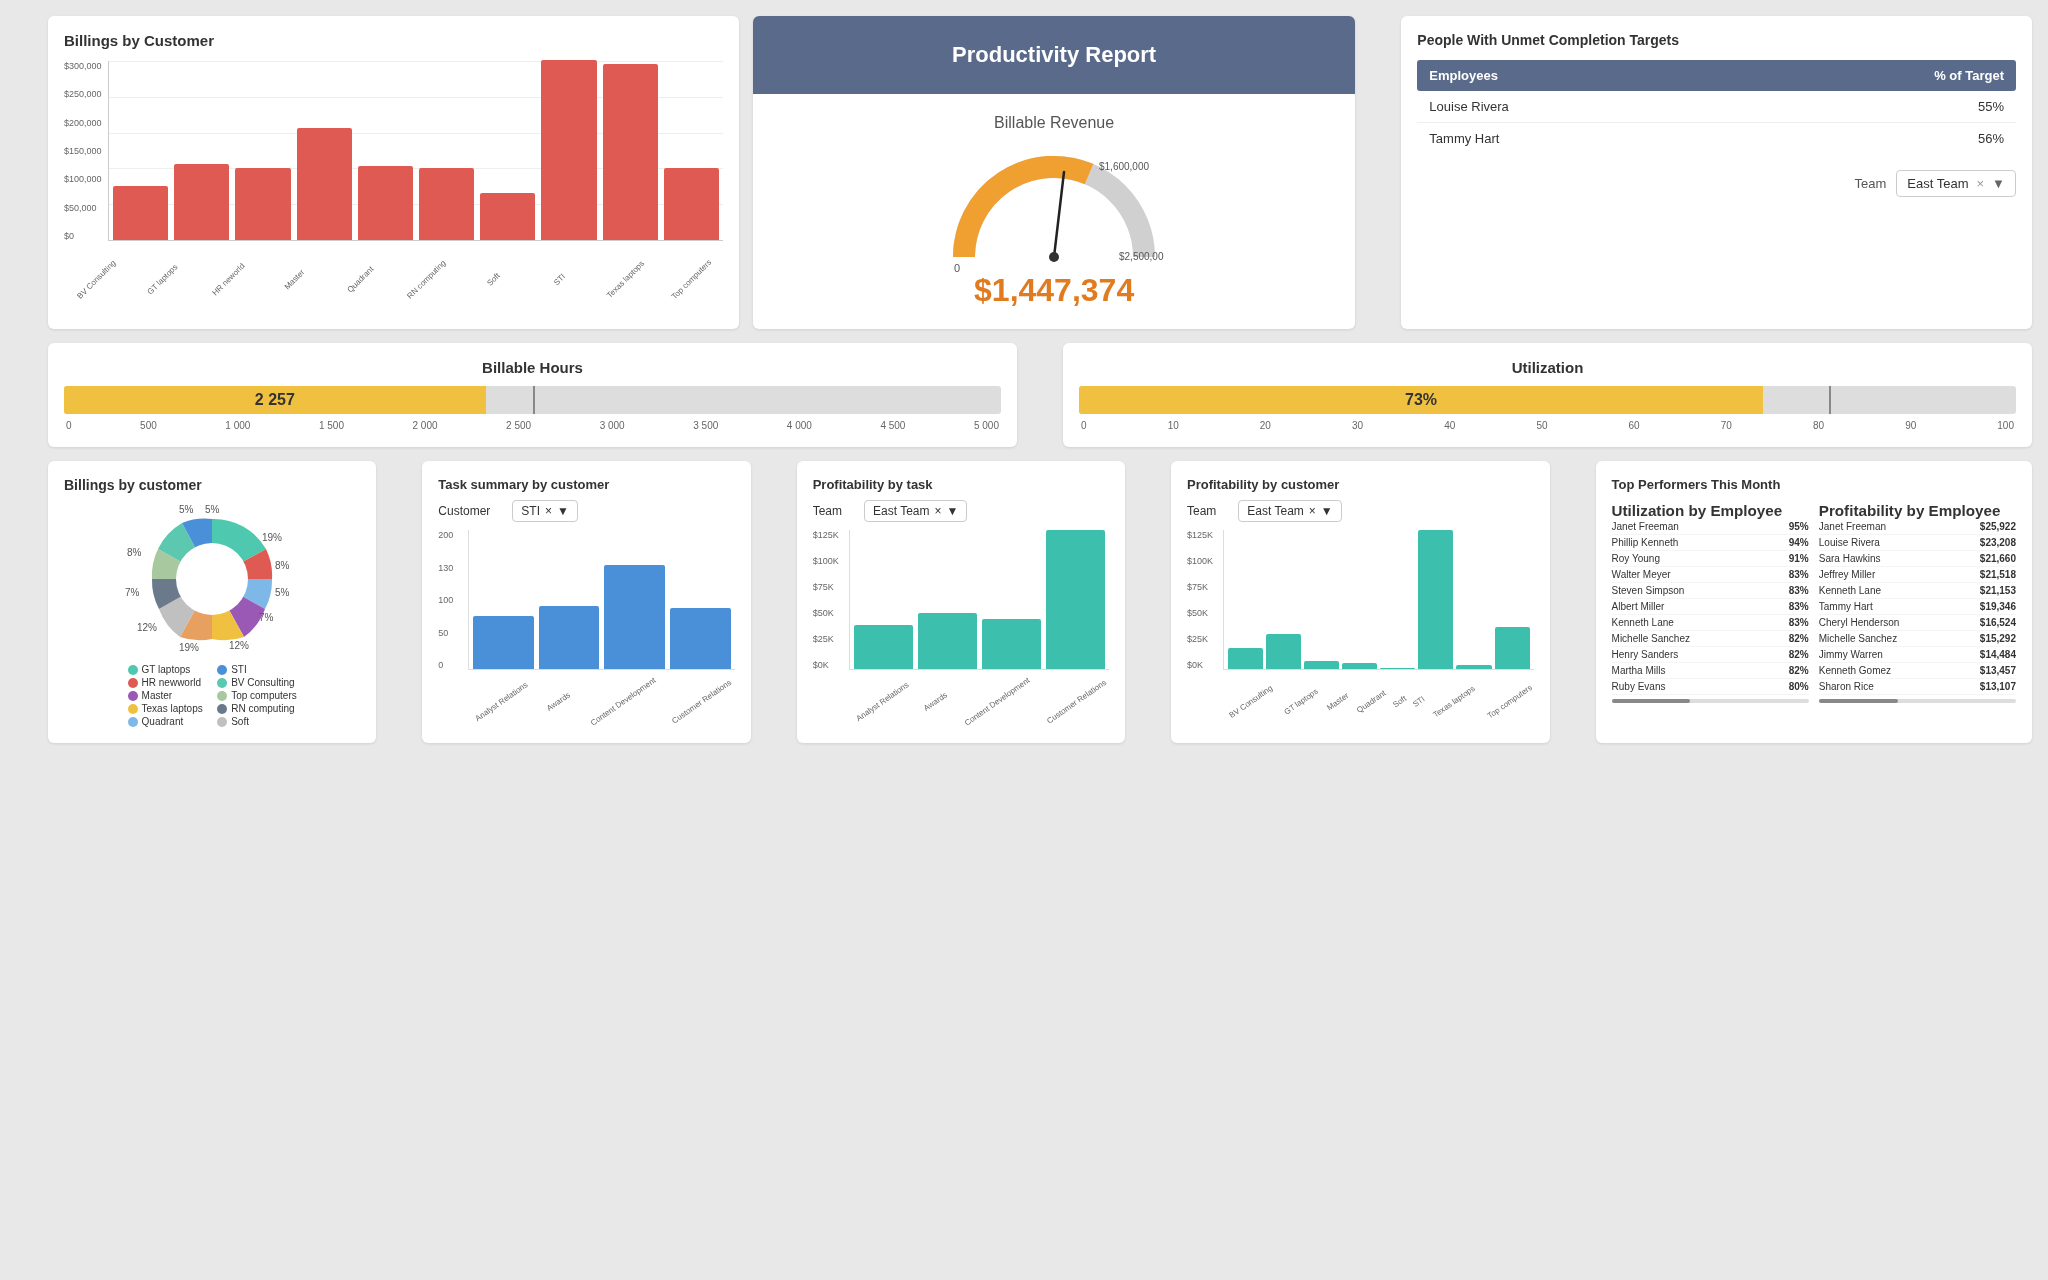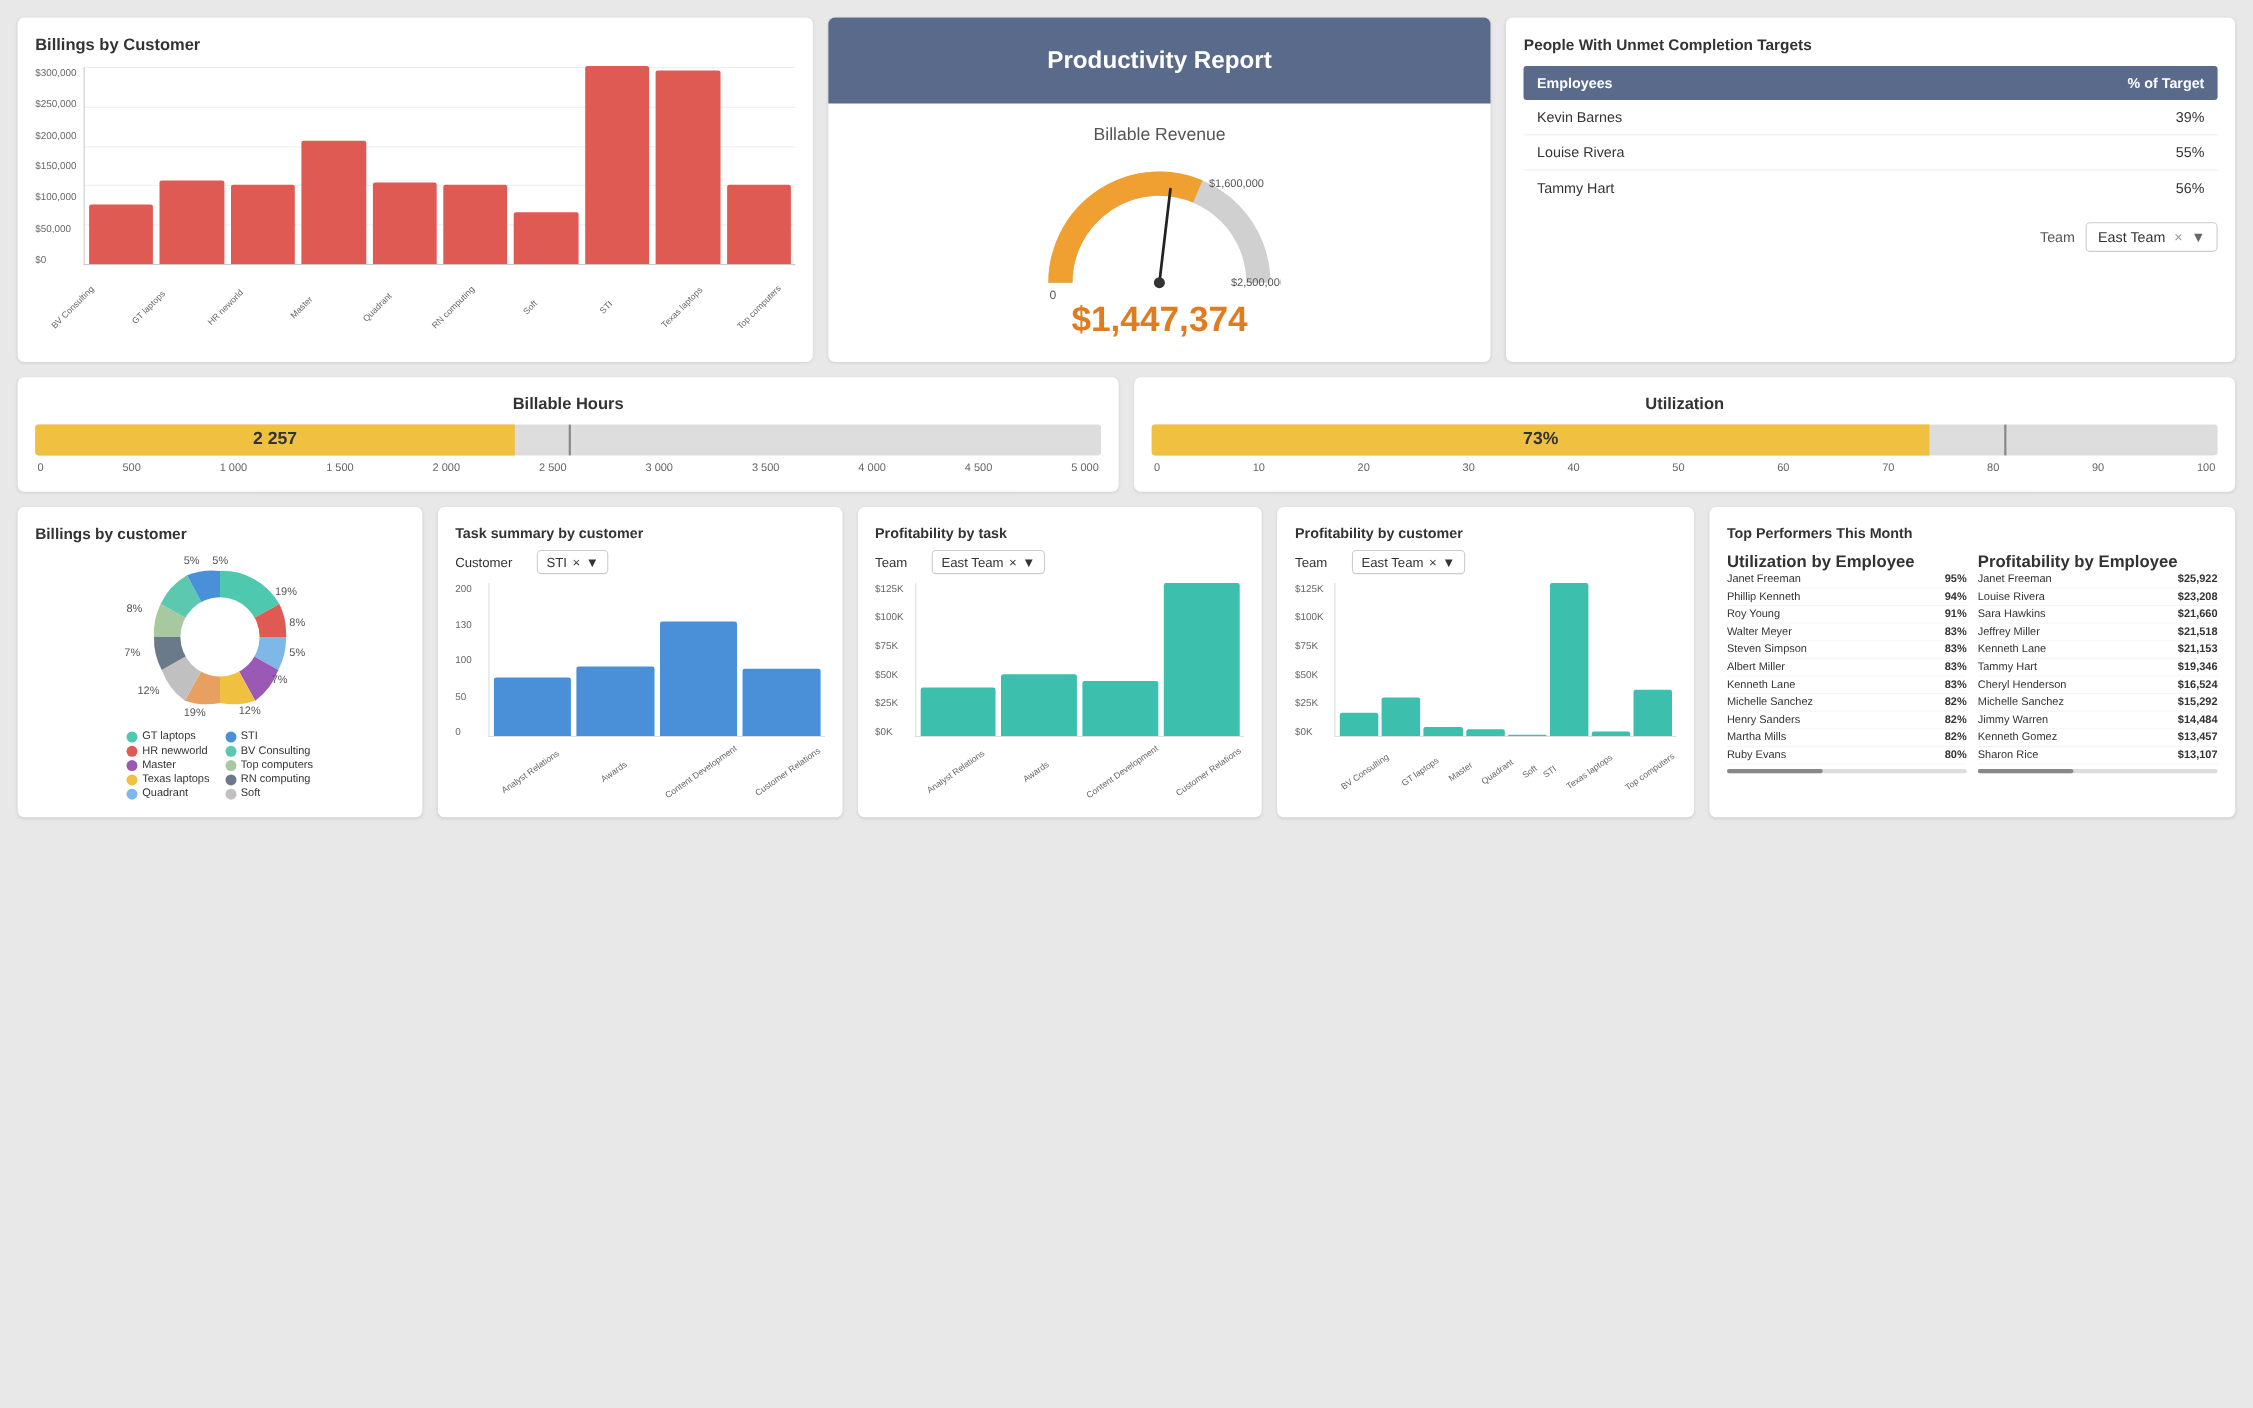--- a/index.html
+++ b/index.html
@@ -1,17 +1,17 @@
 <!DOCTYPE html>
 <html><head>
   <meta charset="utf-8">
   <style>
     * { box-sizing: border-box; margin: 0; padding: 0; }
     body { background: #e8e8e8; font-family: Arial, sans-serif; font-size: 13px; color: #333; padding: 16px; }
-    .card { background: #fff; border-radius: 6px; padding: 16px; box-shadow: 0 1px 3px rgba(0,0,0,0.1); }
+    .card { background: #fff; border-radius: 6px; padding: 16px; box-shadow: 0 1px 3px rgba(0,0,0,0.1); margin-left: 32px; }
 
     
     .top-row { display: grid; grid-template-columns: 1.2fr 1fr 1.1fr; gap: 14px; margin-bottom: 14px; }
     
     .mid-row { display: grid; grid-template-columns: 1fr 1fr; gap: 14px; margin-bottom: 14px; }
     
     .bot-row { display: grid; grid-template-columns: 1fr 1fr 1fr 1fr 1.3fr; gap: 14px; }
 
     h2.card-title { font-size: 15px; font-weight: 600; margin-bottom: 12px; color: #333; }
     .bar-chart { display: flex; align-items: flex-end; height: 180px; gap: 6px; padding: 0 4px; border-left: 1px solid #ccc; border-bottom: 1px solid #ccc; position: relative; }
@@ -156,24 +156,20 @@
   </div>
 
   <div class="card">
     <h2 class="card-title" style="font-size:14px;">People With Unmet Completion Targets</h2>
     <div>
       <div class="table-header-row">
         <span class="col-header">Employees</span>
         <span class="col-header">% of Target</span>
       </div>
       <div id="unmet-rows">
-          <div class="table-body-row">
-            <span>Kevin Barnes</span>
-            <span>39%</span>
-          </div>
           <div class="table-body-row">
             <span>Louise Rivera</span>
             <span>55%</span>
           </div>
           <div class="table-body-row">
             <span>Tammy Hart</span>
             <span>56%</span>
           </div>
         </div>
     </div>

